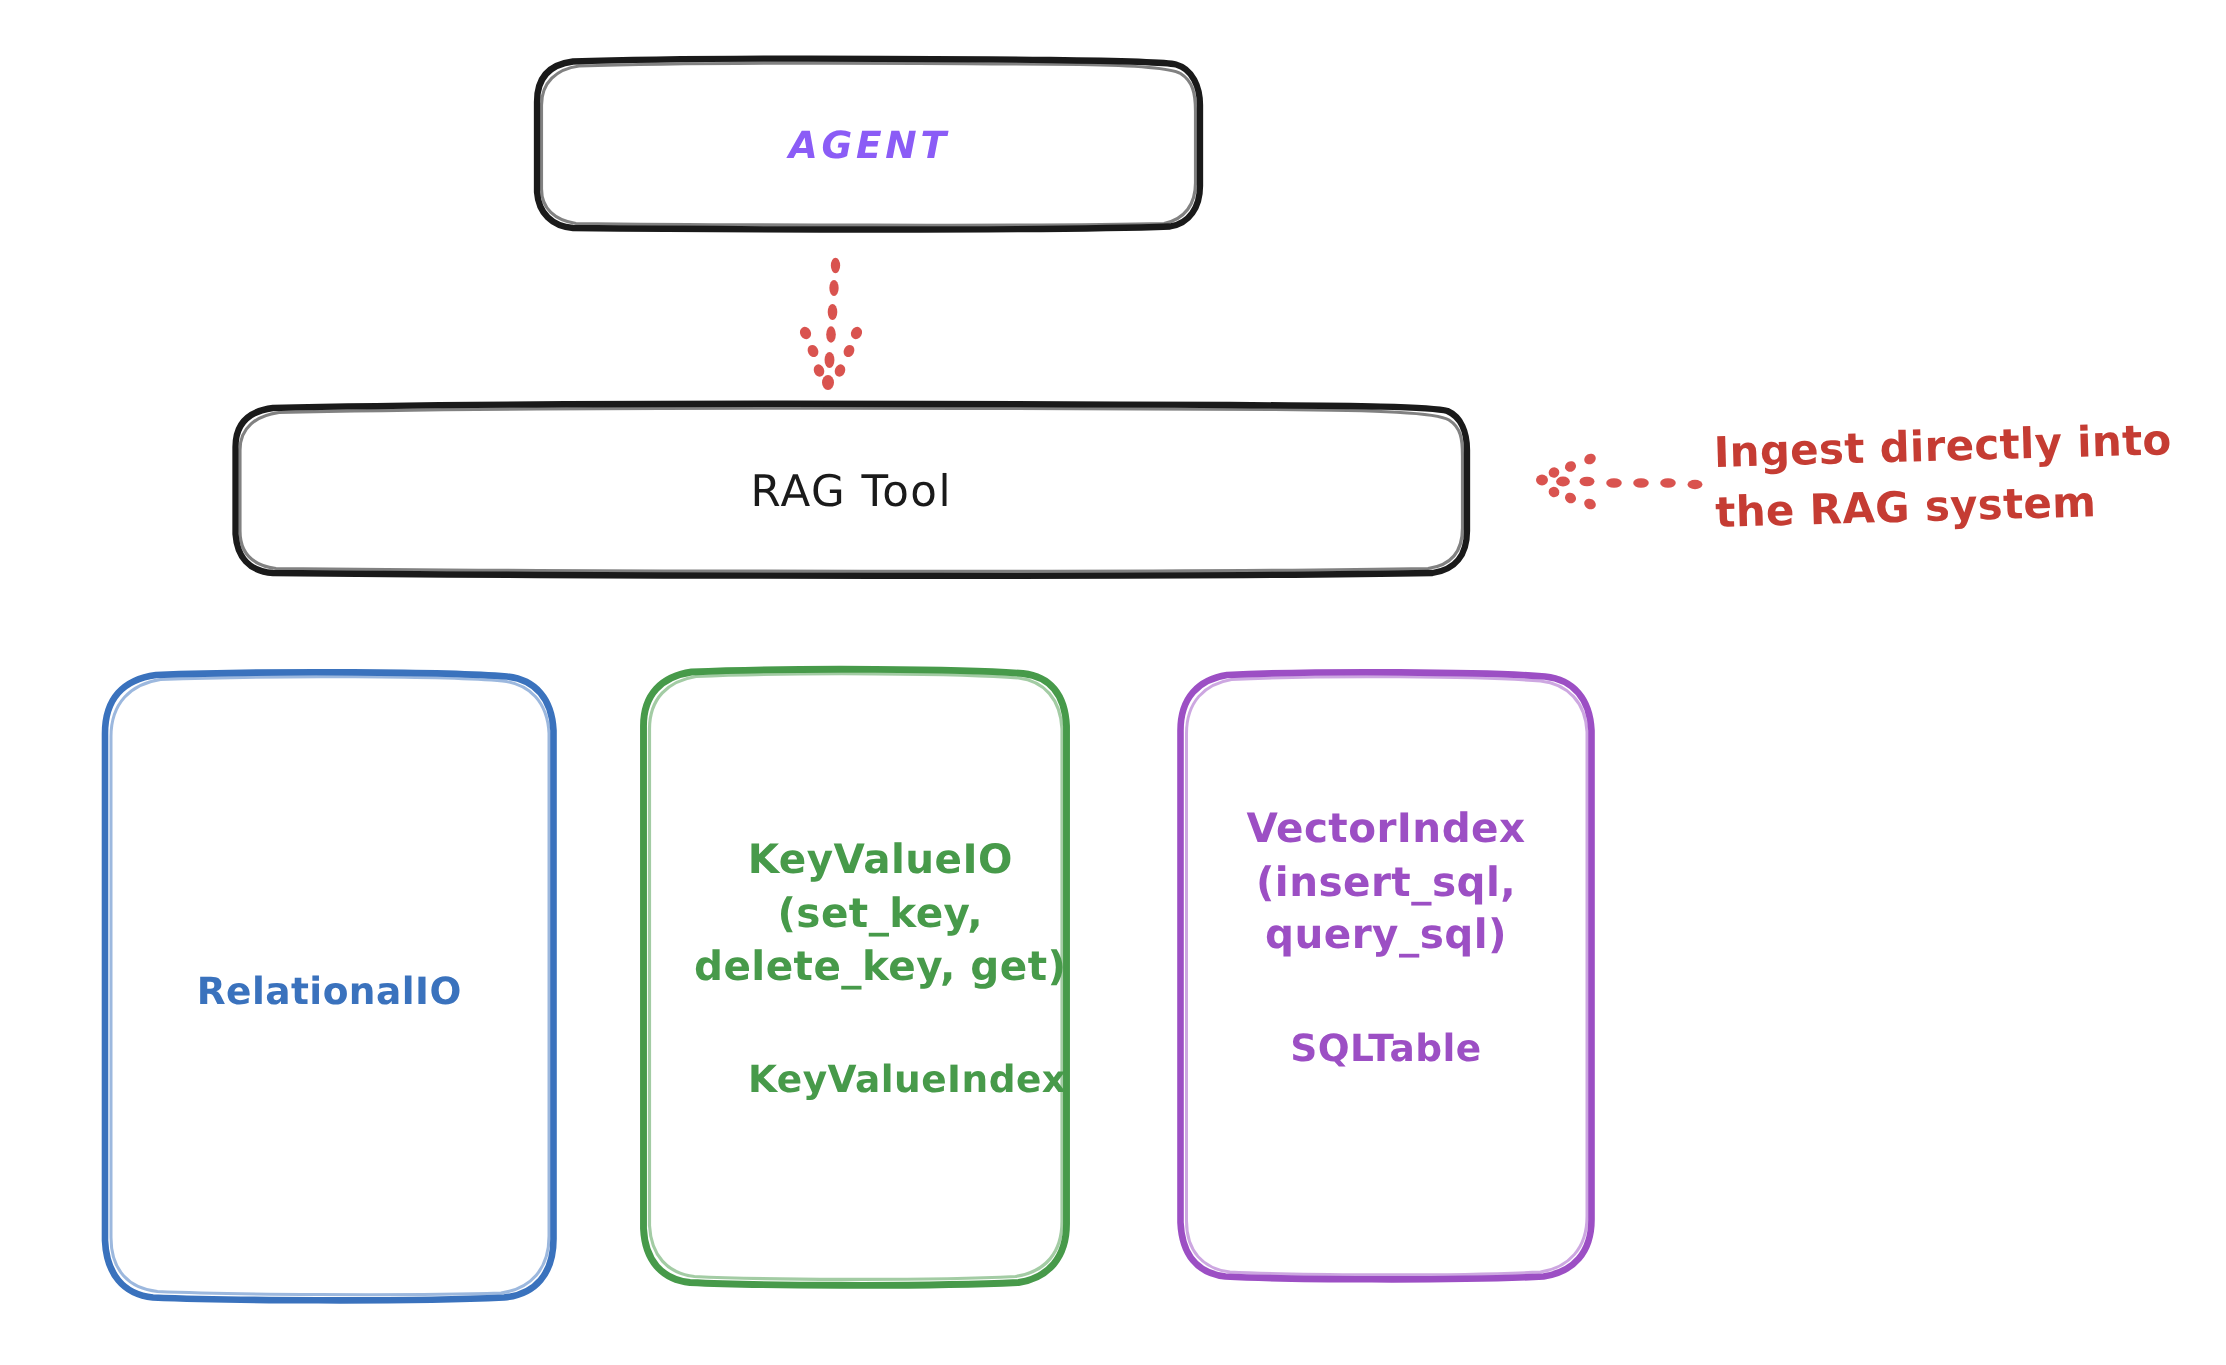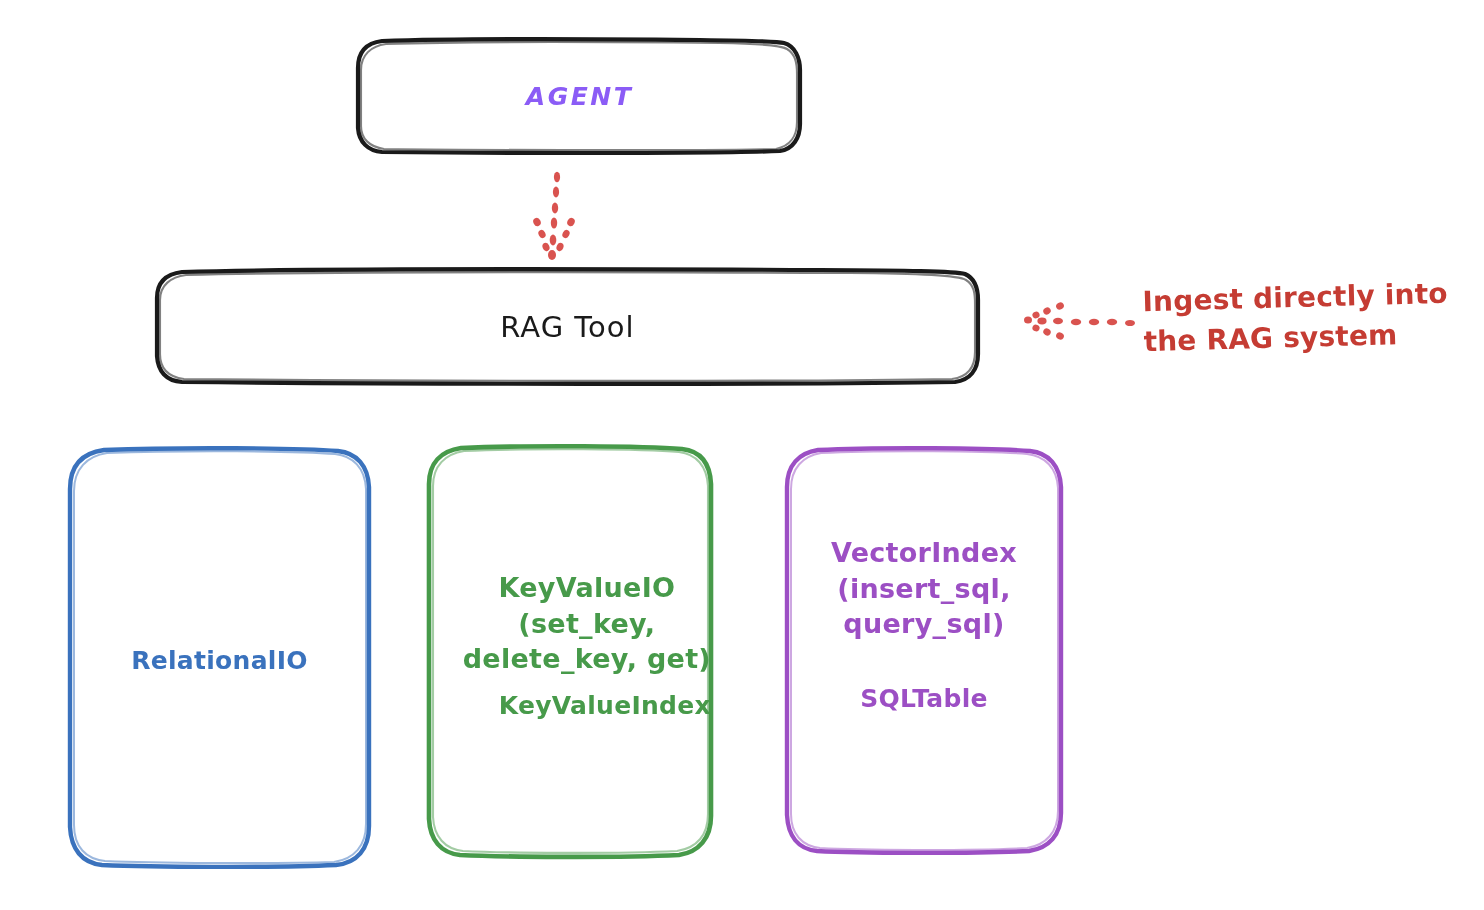--- a/index.html
+++ b/index.html
@@ -112,21 +112,21 @@
   #node-vectorio .store-api,
   #node-vectorio .store-index { color: #3a72bd; }
   #node-keyvalueio .store-api,
   #node-keyvalueio .store-index { color: #479a4a; }
   #node-relationalio .store-api,
   #node-relationalio .store-index { color: #9c4fc4; }
 
   #node-vectorio .store-api { transform: translateY(-18px); }
   #node-vectorio .store-index { transform: translateY(-18px); }
   #node-keyvalueio .store-api { transform: translateY(-6px); }
-  #node-keyvalueio .store-index { transform: translateY(-6px); margin-top: 14px; }
+  #node-keyvalueio .store-index { transform: translateY(-6px); }
   #node-relationalio .store-api { transform: translateY(-26px); }
   #node-relationalio .store-index { transform: translateY(-26px); }
 
   
   #annotation-ingest {
     position: absolute;
     left: 1143px;
     top: 278px;
     width: 330px;
     text-align: left;

